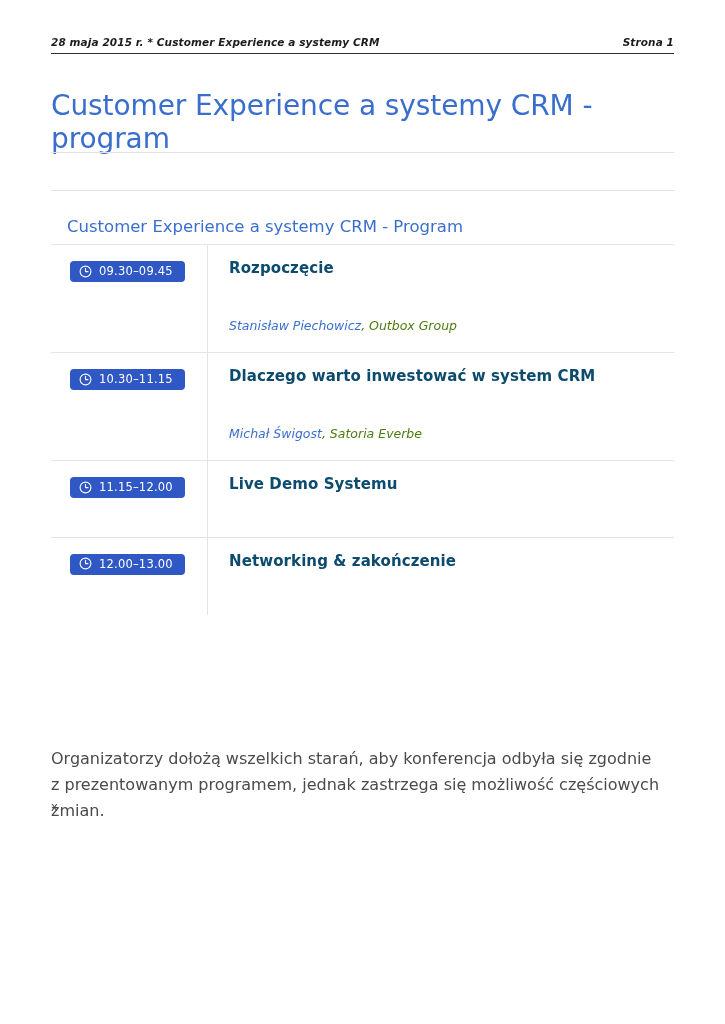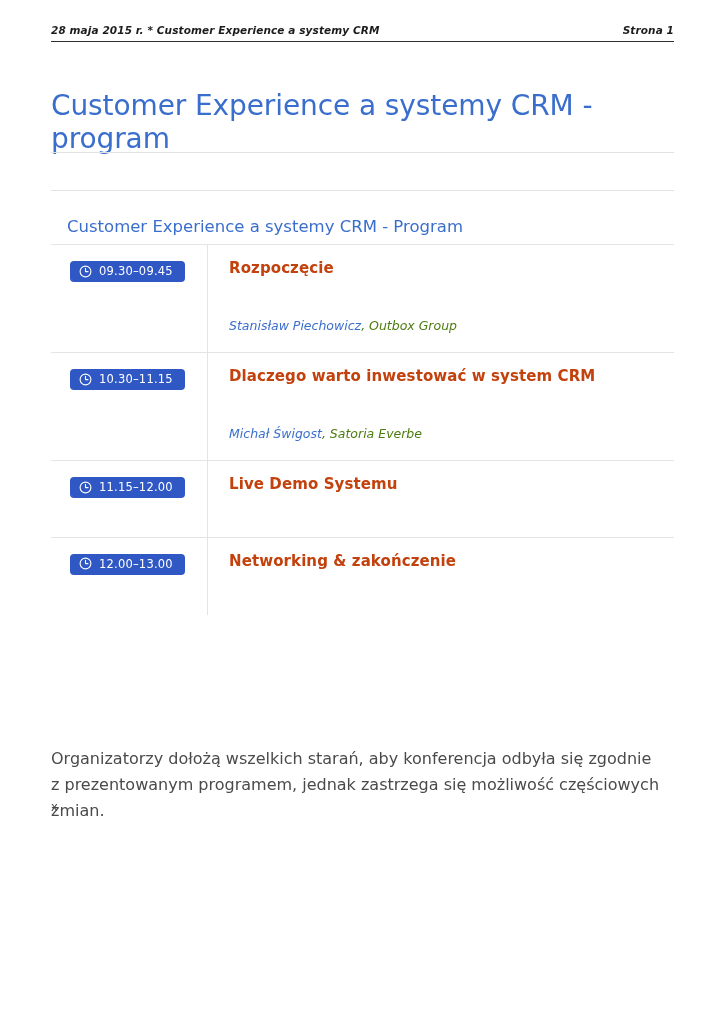--- a/index.html
+++ b/index.html
@@ -20,21 +20,21 @@
     position: relative;
     width: 725px;
     height: 1024px;
     box-sizing: border-box;
   }
 
   
   .page-header {
     position: absolute;
     left: 51px;
-    top: 24px;
+    top: 36px;
     width: 623px;
     display: flex;
     align-items: baseline;
     justify-content: space-between;
     font-style: italic;
     font-weight: bold;
     font-size: 10.5px;
     color: #1c1c1c;
     letter-spacing: 0.1px;
   }
@@ -128,21 +128,21 @@
     width: 13px;
     height: 13px;
     flex: 0 0 13px;
     line-height: 0;
   }
   .clock-icon svg { display: block; }
 
   .talk-title {
     font-size: 15px;
     font-weight: bold;
-    color: #c2410c;
+    color: #0c4a6e;
     letter-spacing: 0.1px;
     margin: 0;
     line-height: 1.25;
   }
   .speaker-line {
     margin: 0;
     font-size: 12.5px;
     font-style: italic;
     color: #555555;
     line-height: 1.3;

